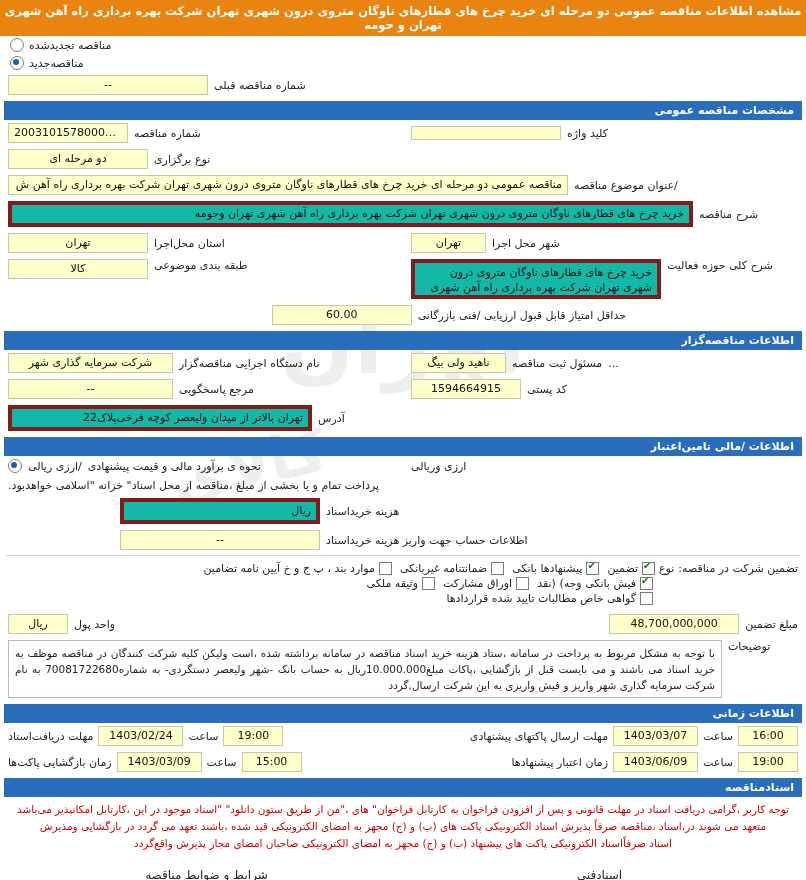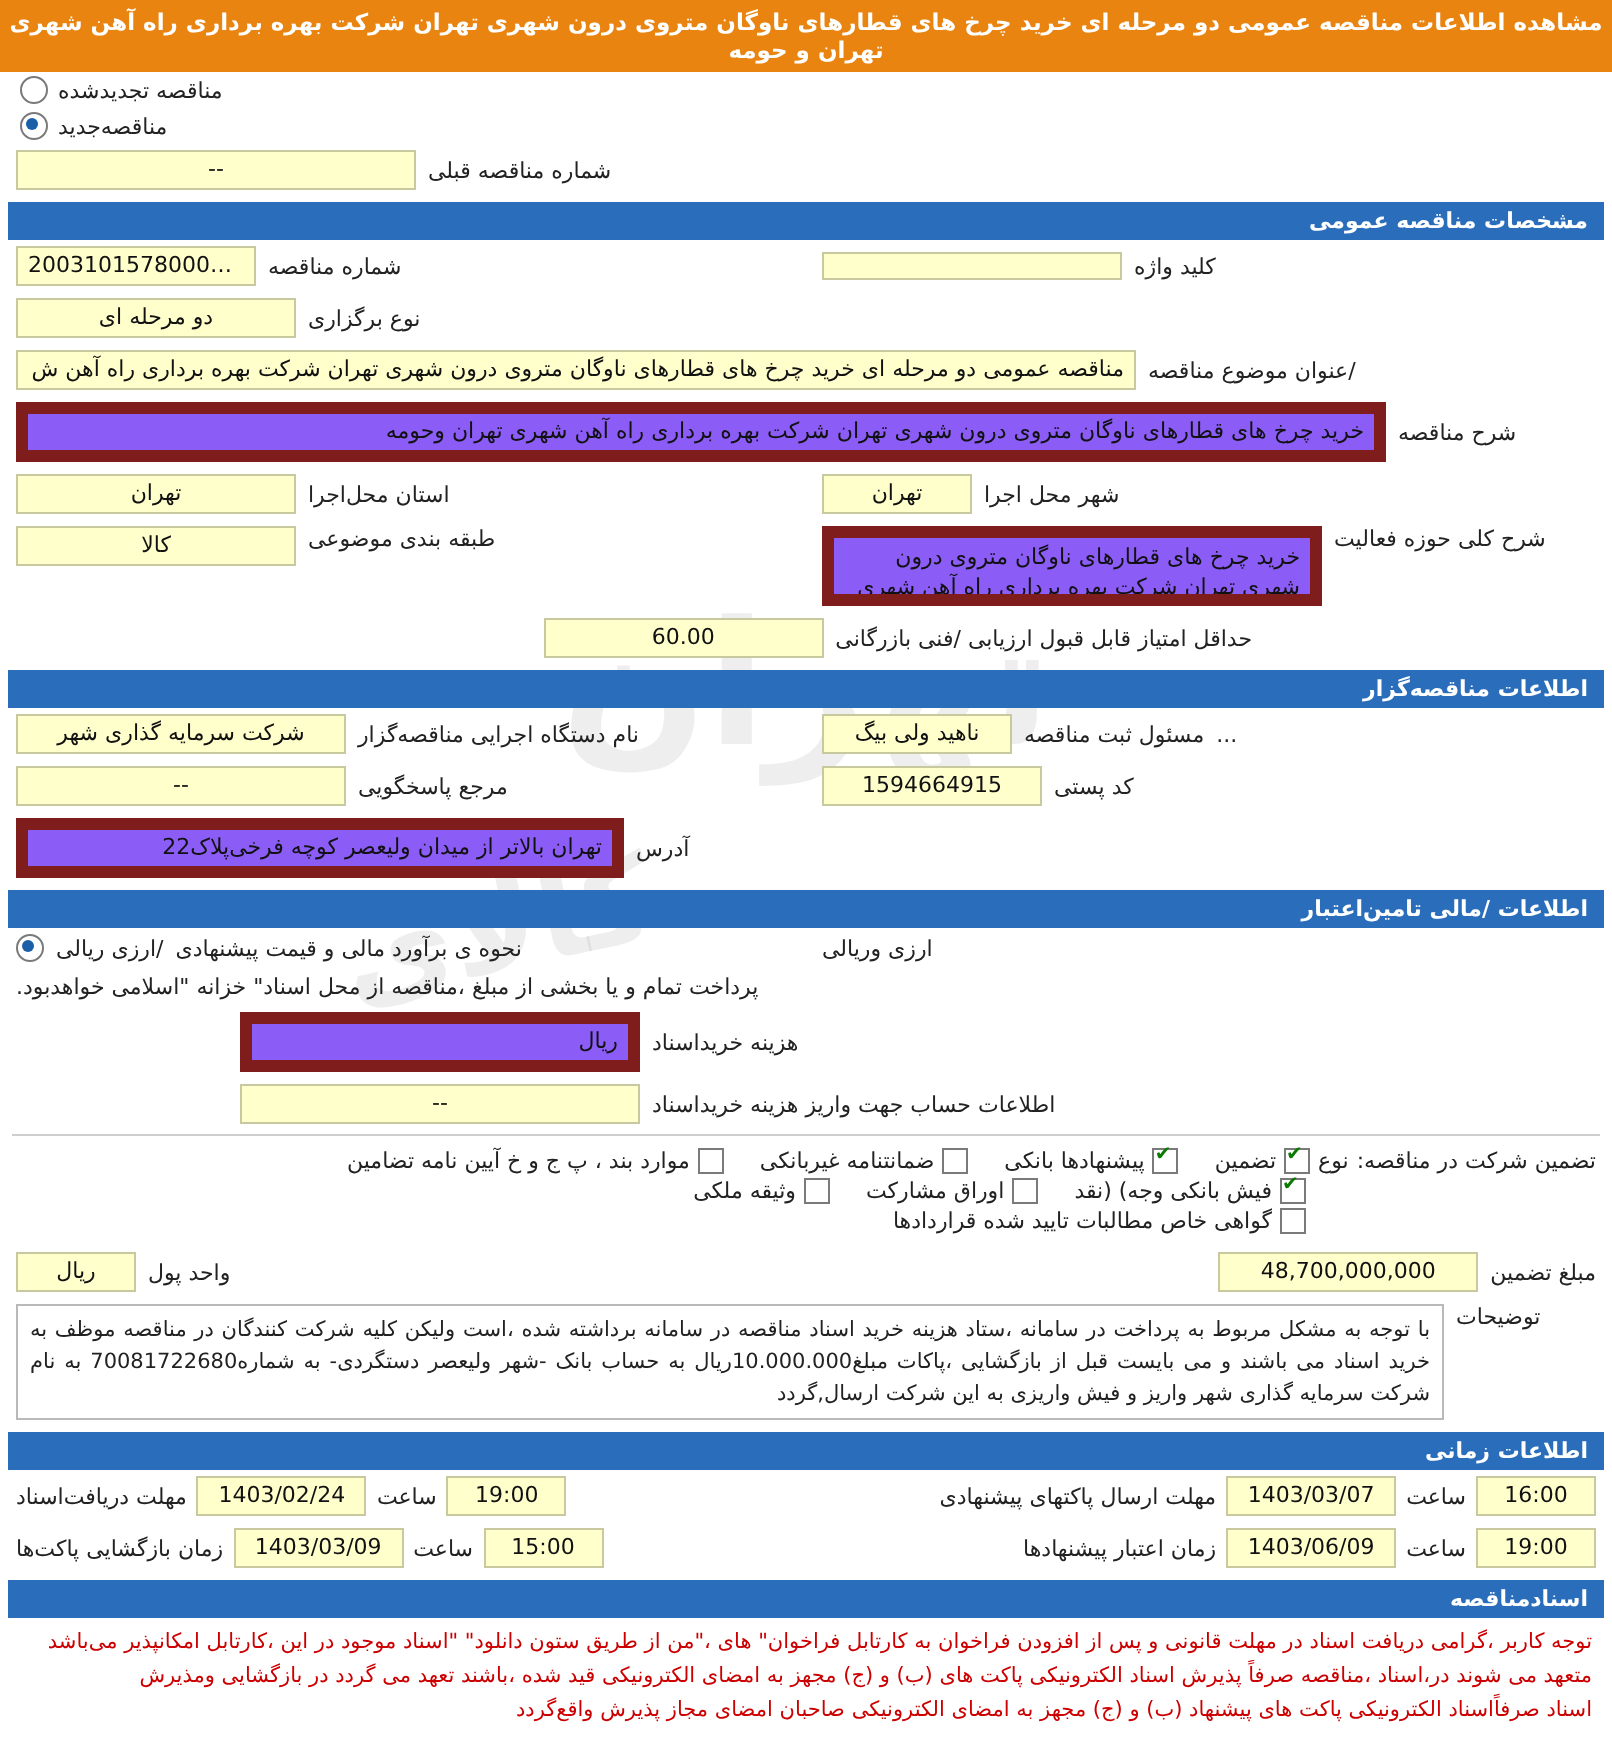--- a/index.html
+++ b/index.html
@@ -48,21 +48,21 @@
     padding:2px 5px;
     font-size:11px;
     color:#111;
     min-height:14px;
     line-height:14px;
     box-sizing:border-box;
     overflow:hidden;
     text-overflow:ellipsis;
     white-space:nowrap;
   }
-  .fld.white{background:#8b5cf6;border:6px solid #7f1d1d;}
+  .fld.white{background:#14b8a6;border:4px solid #7f1d1d;}
   .fld.multiline{white-space:normal;line-height:15px;}
   .radio-row{
     display:flex;
     align-items:center;
     justify-content:flex-end;
     gap:5px;
     padding:2px 10px;
   }
   .radio{
     width:12px;height:12px;border-radius:50%;
@@ -95,29 +95,29 @@
     line-height:1;
   }
   .wm2{
     position:absolute;left:170px;top:430px;
     font-size:60px;font-weight:bold;color:rgba(120,120,120,0.13);
     transform:rotate(-12deg);pointer-events:none;z-index:0;
   }
   .content{position:relative;z-index:1;}
   .guarantee-grid{padding:2px 8px 4px 8px;}
   .gline{display:flex;align-items:center;gap:4px;justify-content:flex-start;margin:2px 0;}
-  .gitem{display:flex;align-items:center;gap:4px;margin-left:14px;white-space:nowrap;}
+  .gitem{display:flex;align-items:center;gap:4px;margin-left:4px;white-space:nowrap;}
   .desc-box{
     background:#ffffff;border:1px solid #b9b9b9;
     padding:4px 6px;font-size:10.5px;line-height:16px;text-align:justify;
   }
   .time-row{display:flex;align-items:center;padding:3px 8px;gap:6px;}
   .time-cell{display:flex;align-items:center;gap:5px;}
   .notice{
-    color:#cc0000;font-size:10.5px;line-height:17px;text-align:right;padding:4px 10px;
+    color:#cc0000;font-size:10.5px;line-height:17px;text-align:center;padding:4px 10px;
   }
   .docs{padding:6px 10px;}
   .doc-row{display:flex;align-items:center;justify-content:space-around;padding:6px 0;}
   .doc-item{display:flex;flex-direction:column;align-items:center;gap:4px;width:45%;}
   .doc-label{font-size:12px;color:#222;}
   .doc-bar-wrap{display:flex;align-items:center;gap:6px;font-size:10.5px;color:#333;}
   .bar{
     width:110px;height:12px;border:1px solid #9a9a9a;background:#efefef;position:relative;
   }
   .bar > i{display:block;height:100%;background:#7ac70c;}

